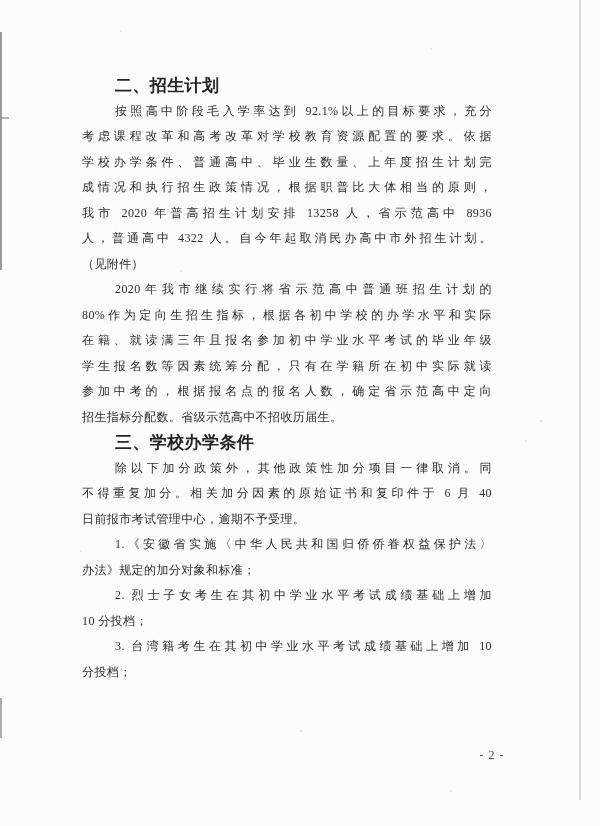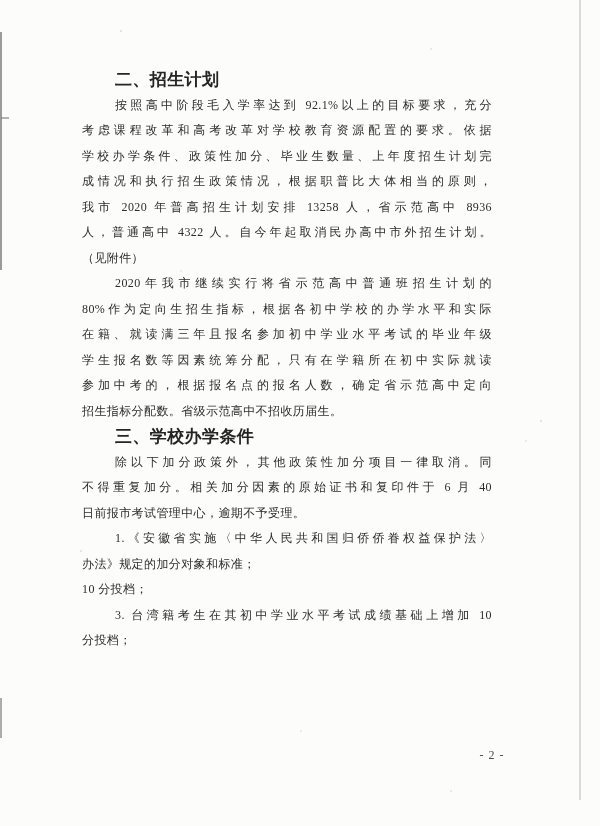--- a/index.html
+++ b/index.html
@@ -55,21 +55,21 @@
   }
   .scan-left-dash {
     position: absolute;
     left: 1px; top: 117px;
     width: 8px; height: 2px;
     background: rgba(120,120,120,0.55);
   }
   .textblock {
     position: absolute;
     left: 82px;
-    top: 67px;
+    top: 73px;
     width: 410px;
   }
   .line {
     height: 25.5px;
     line-height: 25.5px;
     font-size: 12px;
     letter-spacing: 0.4px;
     white-space: nowrap;
   }
   .line.just {
@@ -102,36 +102,37 @@
   <div class="speckles"></div>
   <div class="scan-right-line"></div>
   <div class="scan-left-edge-top"></div>
   <div class="scan-left-edge-bottom"></div>
   <div class="scan-left-dash"></div>
 
   <div class="textblock" id="textblock">
       <div class="line heading ind">二、招生计划</div>
       <div class="line ind just">按照高中阶段毛入学率达到 92.1%以上的目标要求，充分</div>
       <div class="line just">考虑课程改革和高考改革对学校教育资源配置的要求。依据</div>
-      <div class="line just">学校办学条件、政策性加分、毕业生数量、上年度招生计划完</div>
+      <div class="line just">学校办学条件、普通高中、毕业生数量、上年度招生计划完</div>
       <div class="line just">成情况和执行招生政策情况，根据职普比大体相当的原则，</div>
       <div class="line just">我市 2020 年普高招生计划安排 13258 人，省示范高中 8936</div>
       <div class="line just">人，普通高中 4322 人。自今年起取消民办高中市外招生计划。</div>
       <div class="line">（见附件）</div>
       <div class="line ind just">2020年我市继续实行将省示范高中普通班招生计划的</div>
       <div class="line just">80%作为定向生招生指标，根据各初中学校的办学水平和实际</div>
       <div class="line just">在籍、就读满三年且报名参加初中学业水平考试的毕业年级</div>
       <div class="line just">学生报名数等因素统筹分配，只有在学籍所在初中实际就读</div>
       <div class="line just">参加中考的，根据报名点的报名人数，确定省示范高中定向</div>
       <div class="line">招生指标分配数。省级示范高中不招收历届生。</div>
       <div class="line heading ind">三、学校办学条件</div>
       <div class="line ind just">除以下加分政策外，其他政策性加分项目一律取消。同</div>
       <div class="line just">不得重复加分。相关加分因素的原始证书和复印件于 6 月 40</div>
       <div class="line">日前报市考试管理中心，逾期不予受理。</div>
       <div class="line ind just">1.《安徽省实施〈中华人民共和国归侨侨眷权益保护法〉</div>
       <div class="line">办法》规定的加分对象和标准；</div>
+      <div class="line ind just">2. 烈士子女考生在其初中学业水平考试成绩基础上增加</div>
       <div class="line">10 分投档；</div>
       <div class="line ind just">3. 台湾籍考生在其初中学业水平考试成绩基础上增加 10</div>
       <div class="line">分投档；</div>
     </div>
 
   <div class="page-number">- 2 -</div>
 </div>
 
 </body></html>

